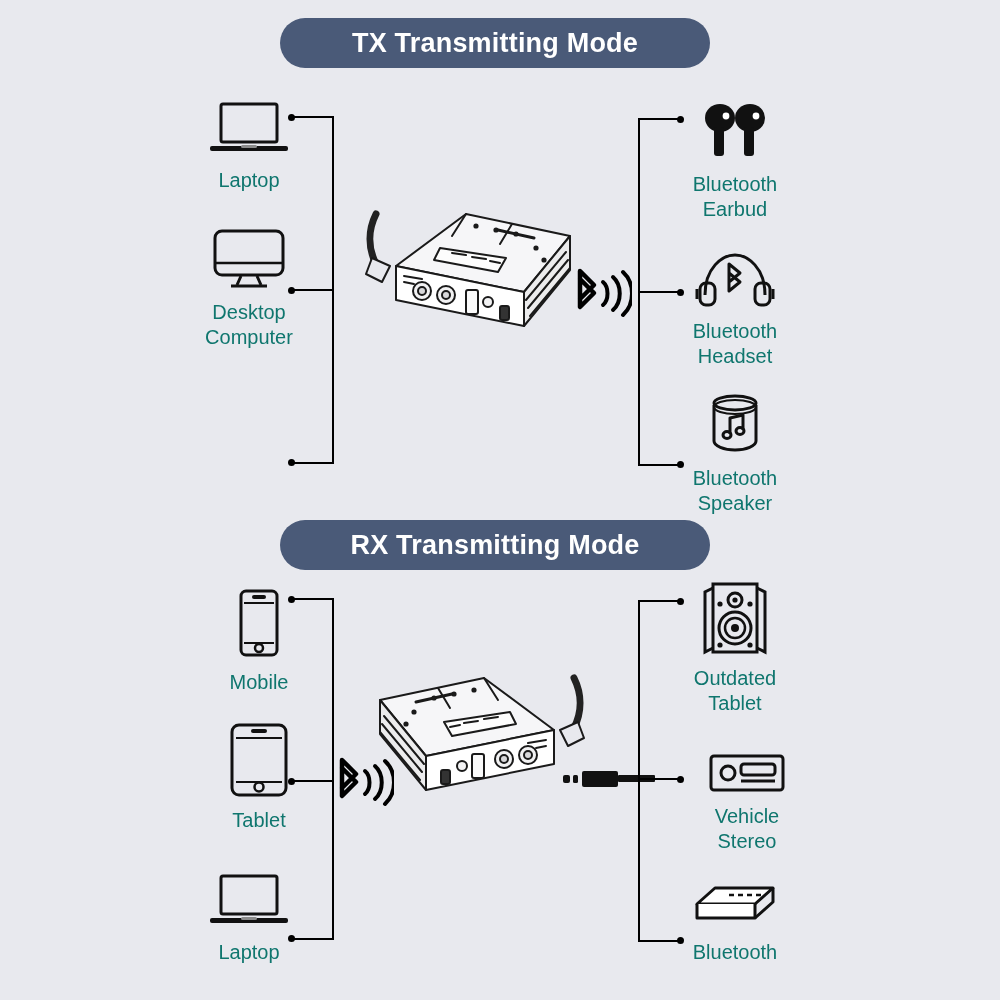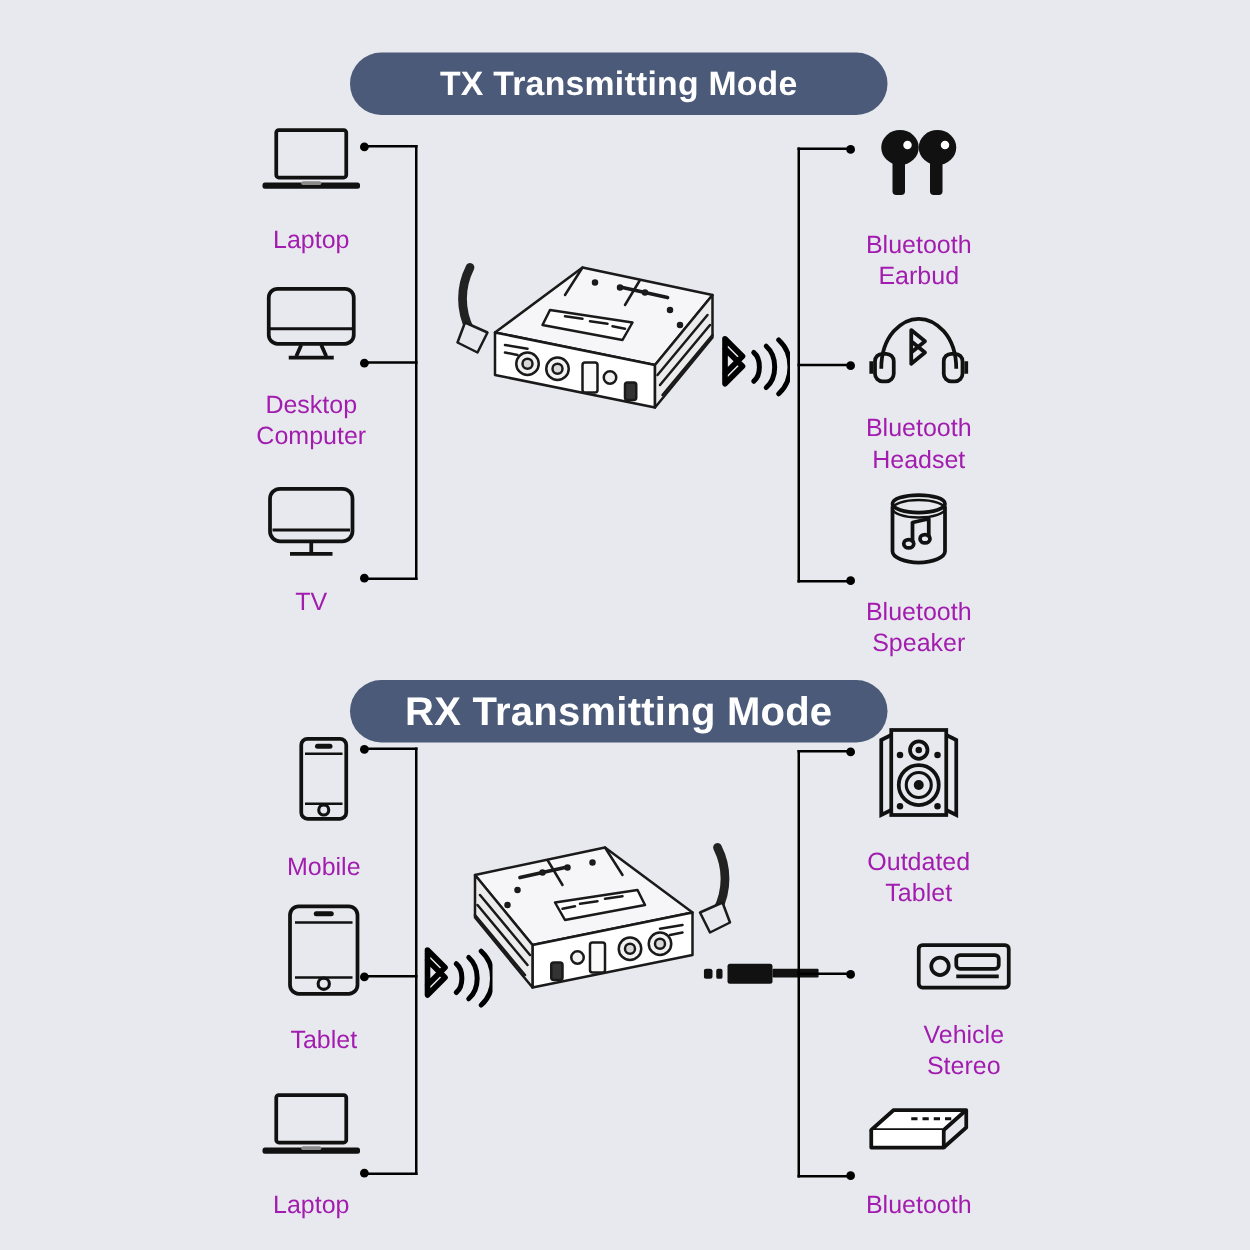--- a/index.html
+++ b/index.html
@@ -15,32 +15,31 @@
 
   
   .banner{
     position:absolute;
     display:flex;align-items:center;justify-content:center;
     border-radius:999px;
     color:#ffffff;
     font-weight:bold;
     letter-spacing:.2px;
     white-space:nowrap;
-    margin-top:24px;
   }
   #tx-banner{left:280px;top:18px;width:430px;height:50px;font-size:27px;}
-  #rx-banner{left:280px;top:520px;width:430px;height:50px;font-size:32px;}
+  #rx-banner{left:280px;top:520px;width:430px;height:50px;font-size:27px;}
 
   
   .node{position:absolute;display:flex;flex-direction:column;align-items:center;}
   .node .glyph{display:flex;align-items:flex-end;justify-content:center;}
   .node .label{
-    margin-top:22px;
+    margin-top:10px;
     font-size:20px;line-height:25px;
-    text-align:center;color:#a21caf;
+    text-align:center;color:#0f766e;
     white-space:pre-line;
   }
 
   
   .bracket{position:absolute;}
   .bracket .spine{position:absolute;background:#000;width:2px;top:0;bottom:0;}
   .bracket .stub{position:absolute;height:2px;background:#000;}
   .bracket .dot{position:absolute;width:7px;height:7px;border-radius:50%;background:#000;}
 
   
@@ -72,31 +71,20 @@
         <rect x="6" y="3" width="68" height="44" rx="7" fill="none" stroke="#111" stroke-width="3"></rect>
         <line x1="7" y1="35" x2="73" y2="35" stroke="#111" stroke-width="2.5"></line>
         <path d="M32 48 L28 57 M48 48 L52 57" stroke="#111" stroke-width="3" fill="none"></path>
         <line x1="22" y1="58" x2="58" y2="58" stroke="#111" stroke-width="3"></line>
       </svg>
     </div>
     <div class="label">Desktop
 Computer</div>
   </div>
 
-  <div class="node" style="left:190px;top:388px;width:118px;">
-    <div class="glyph">
-      <svg width="78" height="60" viewBox="0 0 78 60">
-        <rect x="6" y="3" width="66" height="42" rx="8" fill="none" stroke="#111" stroke-width="3"></rect>
-        <line x1="8" y1="36" x2="70" y2="36" stroke="#111" stroke-width="2.5"></line>
-        <line x1="39" y1="46" x2="39" y2="54" stroke="#111" stroke-width="3"></line>
-        <line x1="22" y1="55" x2="56" y2="55" stroke="#111" stroke-width="3"></line>
-      </svg>
-    </div>
-    <div class="label">TV</div>
-  </div>
 
   <div class="bracket" style="left:288px;top:116px;width:46px;height:348px;">
     <div class="spine" style="right:0;"></div>
     <div class="stub" style="right:0;top:0;width:44px;"></div>
     <div class="dot" style="left:0;top:-2px;"></div>
     <div class="stub" style="right:0;top:173px;width:44px;"></div>
     <div class="dot" style="left:0;top:171px;"></div>
     <div class="stub" style="right:0;bottom:0;width:44px;"></div>
     <div class="dot" style="left:0;bottom:-2px;"></div>
   </div>
@@ -339,21 +327,21 @@
         <circle cx="21" cy="24" r="2.6" fill="#111"></circle>
         <circle cx="51" cy="24" r="2.6" fill="#111"></circle>
         <circle cx="21" cy="65" r="2.6" fill="#111"></circle>
         <circle cx="51" cy="65" r="2.6" fill="#111"></circle>
       </svg>
     </div>
     <div class="label">Outdated
 Tablet</div>
   </div>
 
-  <div class="node" style="left:708px;top:752px;width:126px;">
+  <div class="node" style="left:684px;top:752px;width:126px;">
     <div class="glyph">
       <svg width="78" height="42" viewBox="0 0 78 42">
         <rect x="3" y="4" width="72" height="34" rx="3" fill="none" stroke="#111" stroke-width="3"></rect>
         <circle cx="20" cy="21" r="7" fill="none" stroke="#111" stroke-width="3"></circle>
         <rect x="33" y="12" width="34" height="11" rx="3" fill="none" stroke="#111" stroke-width="3"></rect>
         <line x1="33" y1="29" x2="67" y2="29" stroke="#111" stroke-width="3"></line>
       </svg>
     </div>
     <div class="label">Vehicle
 Stereo</div>

